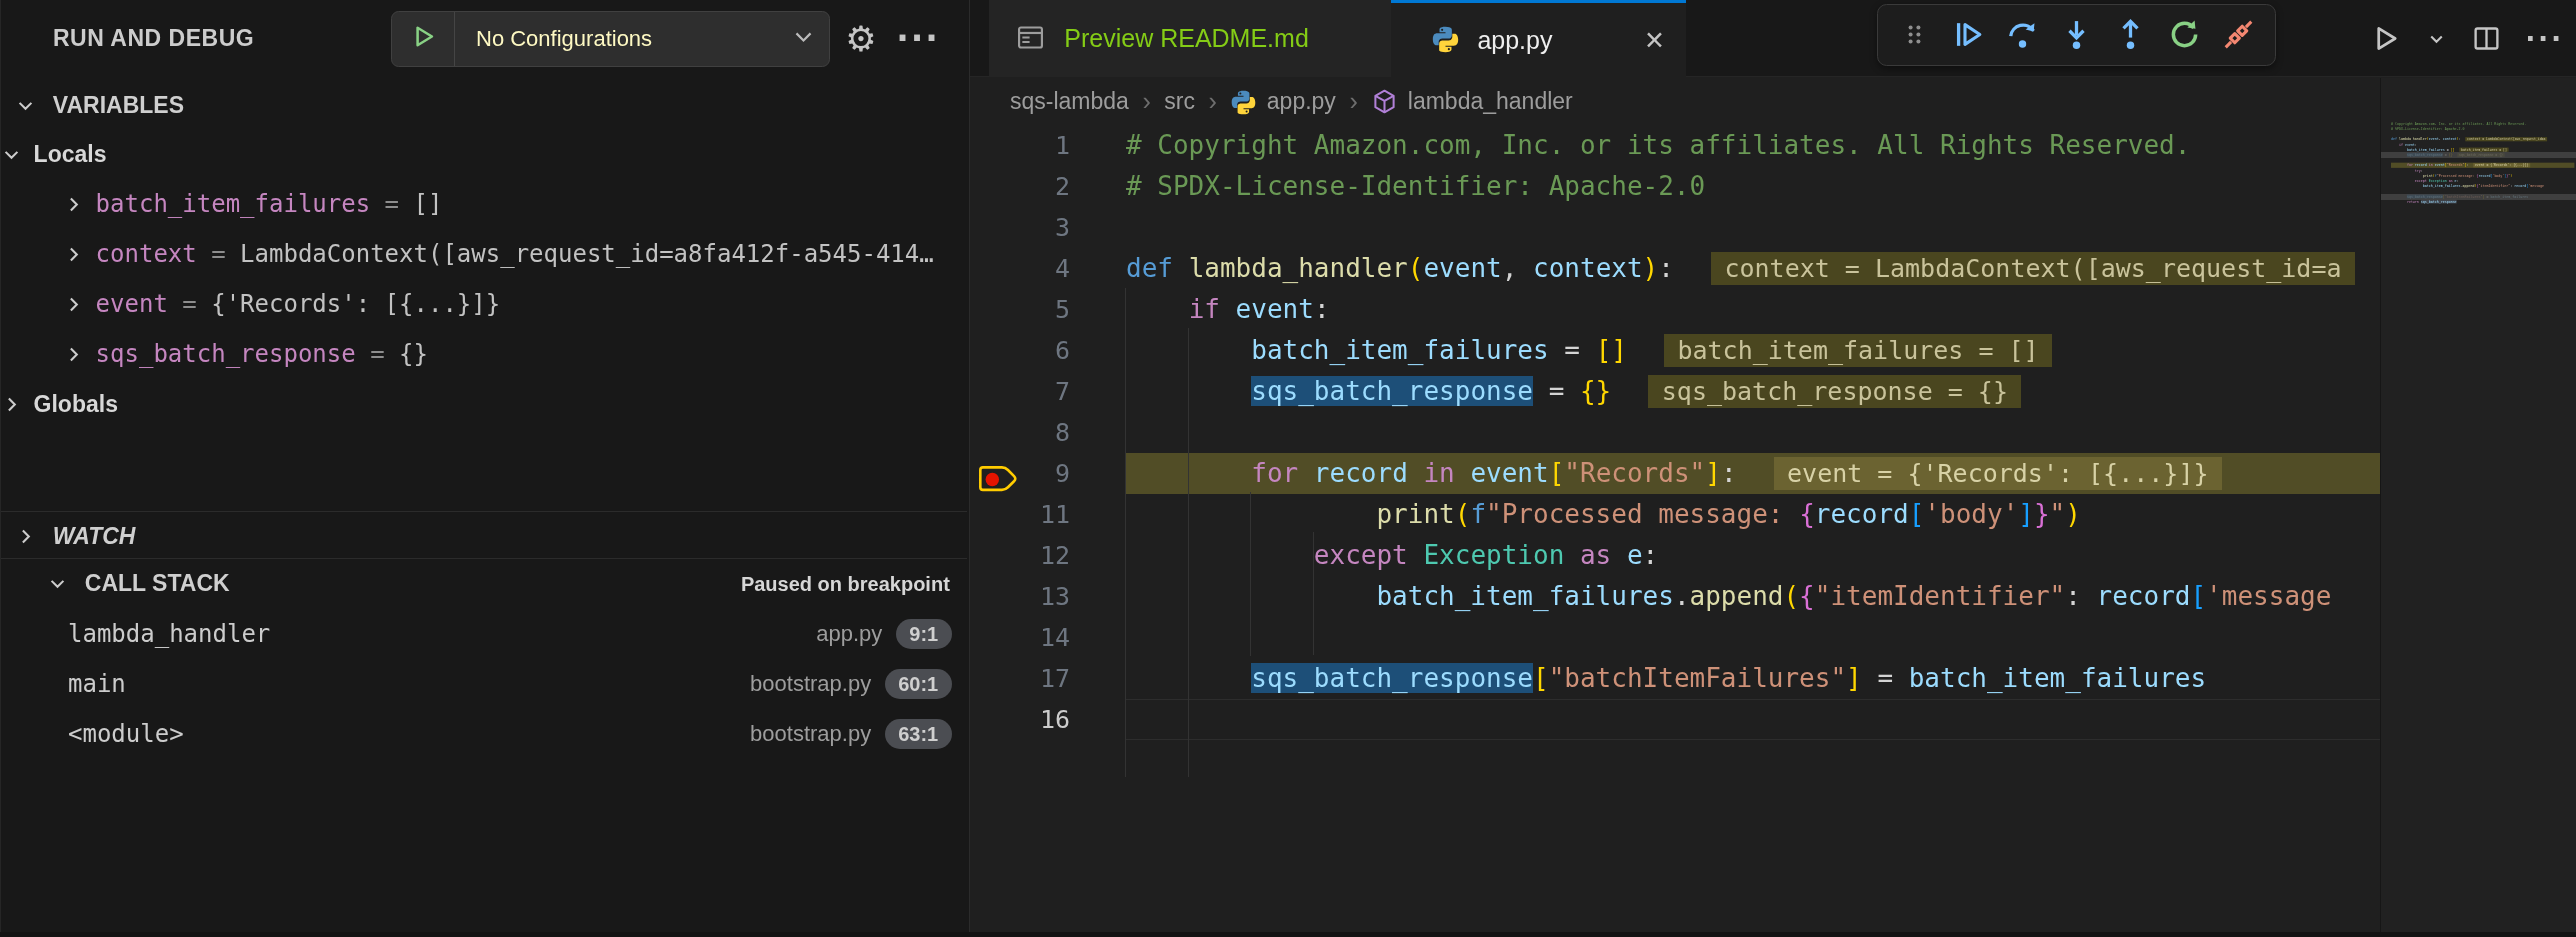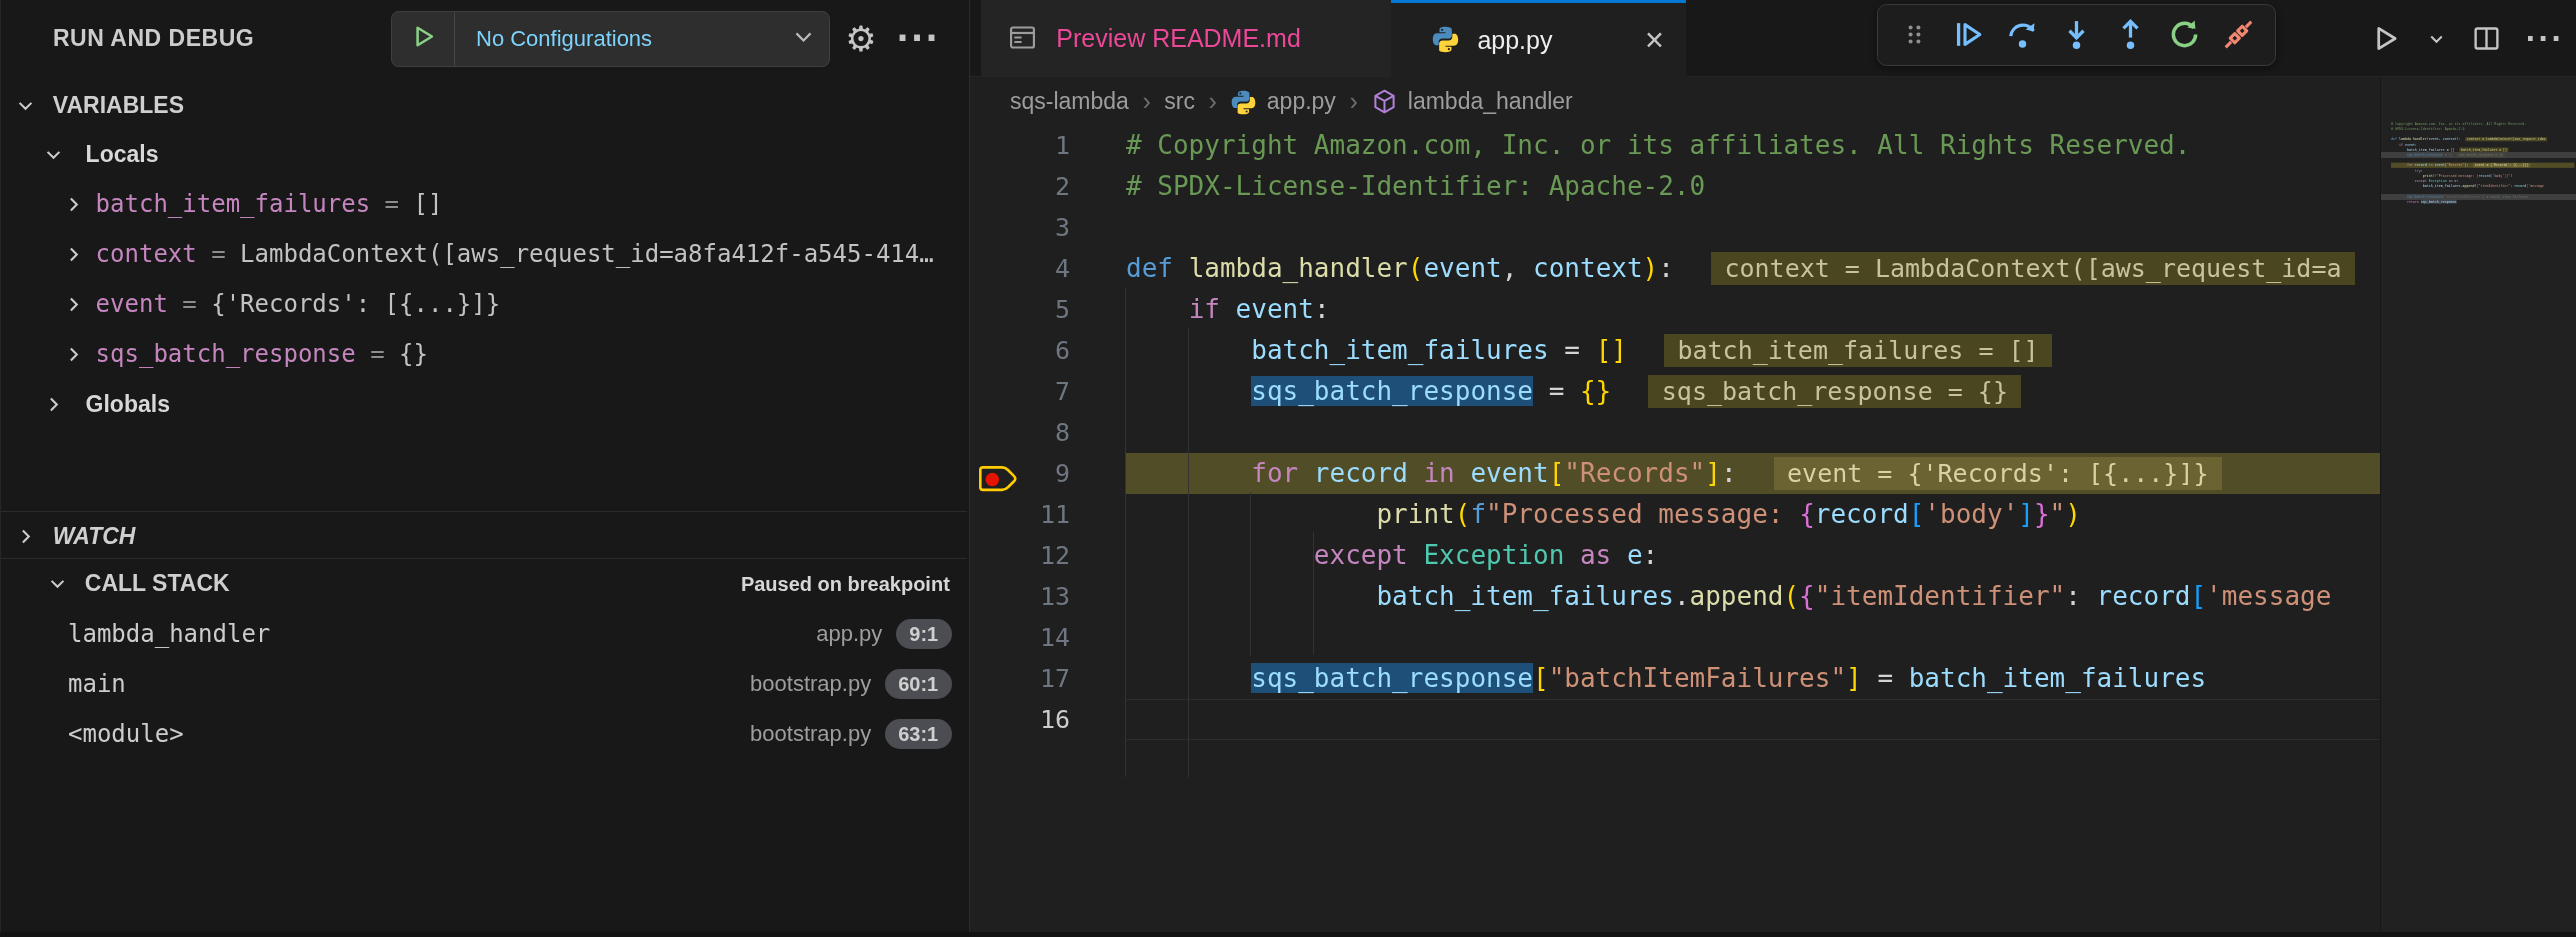--- a/index.html
+++ b/index.html
@@ -9,55 +9,55 @@
 
   
   #sidebar{position:absolute;left:0;top:0;width:970px;height:938px;background:#181818;
            border-left:1.9px solid #262626;border-right:1px solid #2b2b2b;box-sizing:border-box;}
   #sb-header{position:relative;height:77px;}
   #sb-title{position:absolute;left:52px;top:0;height:77px;display:flex;align-items:center;
             font-size:23px;font-weight:bold;letter-spacing:0.5px;color:#cccccc;}
   #config-dropdown{position:absolute;left:390px;top:10.6px;width:439px;height:56px;background:#2e2e2e;
             border:1px solid #404040;border-radius:7.7px;display:flex;align-items:center;box-sizing:border-box;cursor:pointer;}
   #config-play{width:62px;display:flex;justify-content:center;align-items:center;border-right:1px solid #454545;height:100%;}
-  #config-label{flex:1;padding-left:21px;font-size:22px;color:#7dd3fc;white-space:nowrap;overflow:hidden;}
+  #config-label{flex:1;padding-left:21px;font-size:22px;color:#fef9c3;white-space:nowrap;overflow:hidden;}
   #config-chevron{width:52px;display:flex;justify-content:center;align-items:center;}
   .hdr-ic{position:absolute;top:0;height:77px;display:flex;align-items:center;justify-content:center;
           width:48px;color:#c5c5c5;cursor:pointer;font-family:"DejaVu Sans",sans-serif;}
   #gear-icon{left:836px;font-size:35px;}
   #more-icon-sb{left:893px;font-size:33px;letter-spacing:1.9px;font-weight:bold;}
 
   .sec-head{display:flex;align-items:center;height:48px;font-size:23px;font-weight:bold;color:#cfcfcf;cursor:pointer;}
   .sec-head .chev{margin-left:13.5px;margin-right:17.3px;}
   .chev{width:21px;height:21px;display:inline-flex;flex:none;}
   .tree-row{display:flex;align-items:center;height:50px;cursor:pointer;}
   .tree-row .chev{margin-right:11.6px;}
   .scope-label{font-size:23px;font-weight:bold;color:#d8d8d8;}
   .var-name{font-size:24px;color:#c586c0;}
   .var-eq{color:#8d8d8d;font-size:24px;}
   .var-val{color:#c2c2c2;font-size:24px;white-space:nowrap;overflow:hidden;}
   #var-list .tree-row{padding-left:62px;}
-  #locals-row,#globals-row{padding-left:42px;gap:10px;}
+  #locals-row,#globals-row{}
   #sb-variables{position:absolute;top:81px;left:0;right:1.9px;}
   #sb-watch{position:absolute;top:511px;left:0;right:1.9px;border-top:1px solid #2b2b2b;font-style:italic;}
   #sb-callstack{position:absolute;top:558px;left:0;right:1.9px;border-top:1px solid #2b2b2b;}
   #cs-head{position:relative;height:50px;padding-left:32px;}
   #cs-status{position:absolute;right:17.3px;top:0;height:50px;display:flex;align-items:center;
              font-size:20px;font-weight:bold;color:#d6d6d6;}
   .frame-row{display:flex;align-items:center;height:50px;padding-left:67px;padding-right:15.4px;cursor:pointer;}
   .frame-name{font-size:24px;color:#cccccc;}
   .frame-file{margin-left:auto;font-size:22px;color:#9d9d9d;}
   .frame-badge{margin-left:13.5px;background:#4b4d52;color:#cfcfcf;border-radius:19px;
                padding:3.9px 13.5px;font-size:20px;font-weight:bold;}
 
   
   #editor{position:absolute;left:970px;top:0;right:0;bottom:0;background:#1f1f1f;overflow:hidden;}
   #tabbar{position:absolute;left:0;top:0;right:0;height:77px;background:#181818;border-bottom:1px solid #252525;box-sizing:border-box;}
   .tab{position:absolute;top:0;height:77px;display:flex;align-items:center;cursor:pointer;box-sizing:border-box;}
-  #tab-preview{left:11px;width:418px;background:#242424;border-right:1px solid #181818;color:#ec4899;}
+  #tab-preview{left:19px;width:418px;background:#242424;border-right:1px solid #181818;color:#84cc16;}
   #tab-preview .tab-ic{margin:0 17.3px 0 27px;}
   #tab-app{left:421px;width:295px;background:#1f1f1f;border-top:3.9px solid #0078d4;color:#eeeeee;}
   #tab-app .tab-ic{margin:0 15.4px 0 40px;}
   .tab-label{font-size:25px;white-space:nowrap;}
   .tab-close{margin-left:auto;margin-right:21px;font-size:25px;color:#c5c5c5;cursor:pointer;}
   .tab-ic{width:31px;height:31px;display:inline-flex;flex:none;}
 
   #debug-toolbar{position:absolute;left:907px;top:3.9px;width:399px;height:62px;background:#1d1d1d;
                  border:1px solid #3a3a3a;border-radius:9.6px;display:flex;align-items:center;
                  justify-content:space-around;padding:0 9.6px;box-sizing:border-box;box-shadow:0 2.9px 7.7px rgba(0,0,0,.4);}

